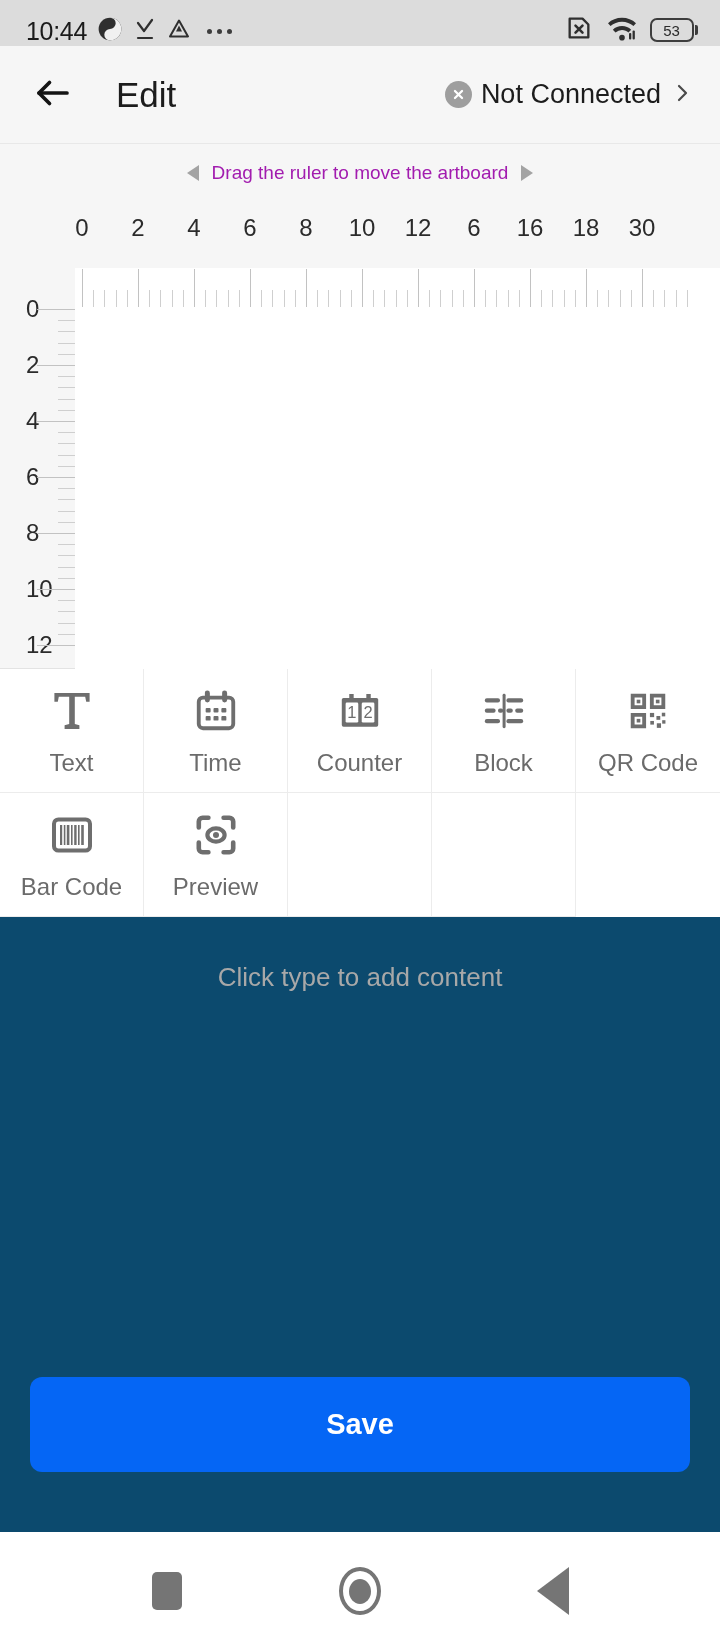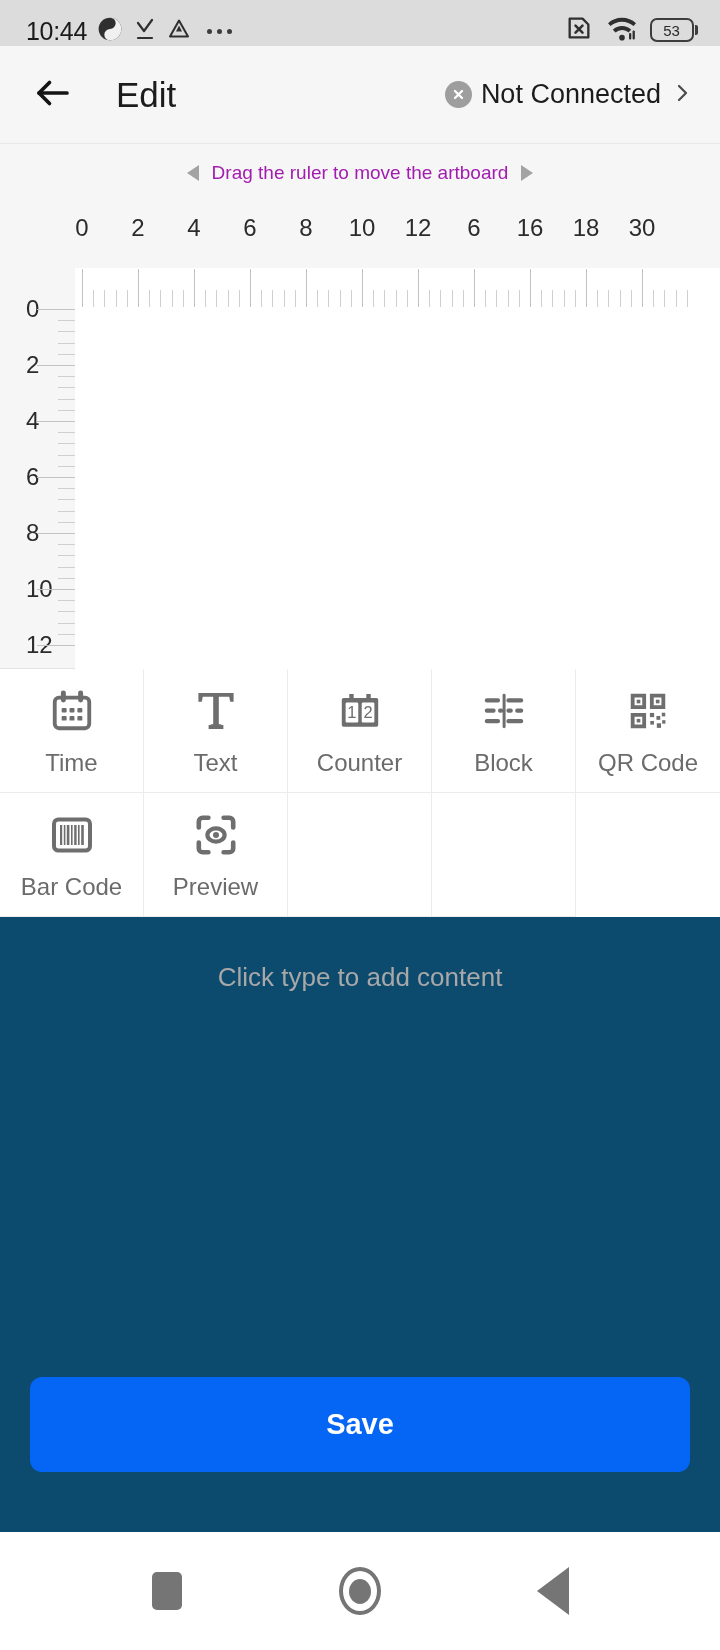--- a/index.html
+++ b/index.html
@@ -454,42 +454,42 @@
           <div class="v-tick minor" style="top: 365.8px;"></div>
           <div class="v-num" style="top: 377px;">12</div>
           <div class="v-tick major" style="top: 377px;"></div>
         </div>
     </div>
   </div>
 
   <div class="tools">
       <div class="tool">
         <div class="tool-icon">
+          <svg width="48" height="48" viewBox="0 0 24 24" fill="#6e6e6e">
+            <path d="M3.2 3h17.6v4.4h-1.7l-.5-2.5h-5.2v13.6l2.3.6V21H8.3v-1.9l2.3-.6V4.9H5.4l-.5 2.5H3.2z"></path>
+          </svg>
+        </div>
+        <div class="tool-label">Text</div>
+      </div>
+      <div class="tool">
+        <div class="tool-icon">
           <svg width="46" height="46" viewBox="0 0 24 24" fill="none" stroke="#6e6e6e" stroke-width="2">
             <rect x="3" y="5" width="18" height="16" rx="2.2"></rect>
             <path d="M7.5 2.6v3.6M16.5 2.6v3.6" stroke-linecap="round" stroke-width="2.6"></path>
             <g fill="#6e6e6e" stroke="none">
               <rect x="6.6" y="10.4" width="2.6" height="2.4" rx="0.5"></rect>
               <rect x="10.7" y="10.4" width="2.6" height="2.4" rx="0.5"></rect>
               <rect x="14.8" y="10.4" width="2.6" height="2.4" rx="0.5"></rect>
               <rect x="6.6" y="14.6" width="2.6" height="2.4" rx="0.5"></rect>
               <rect x="10.7" y="14.6" width="2.6" height="2.4" rx="0.5"></rect>
               <rect x="14.8" y="14.6" width="2.6" height="2.4" rx="0.5"></rect>
             </g>
           </svg>
         </div>
         <div class="tool-label">Time</div>
-      </div>
-      <div class="tool">
-        <div class="tool-icon">
-          <svg width="48" height="48" viewBox="0 0 24 24" fill="#6e6e6e">
-            <path d="M3.2 3h17.6v4.4h-1.7l-.5-2.5h-5.2v13.6l2.3.6V21H8.3v-1.9l2.3-.6V4.9H5.4l-.5 2.5H3.2z"></path>
-          </svg>
-        </div>
-        <div class="tool-label">Text</div>
       </div>
       <div class="tool">
         <div class="tool-icon">
           <svg width="46" height="46" viewBox="0 0 24 24">
             <path d="M3.4 5.2h17.2a.9.9 0 0 1 .9.9v13.2a.9.9 0 0 1-.9.9H3.4a.9.9 0 0 1-.9-.9V6.1a.9.9 0 0 1 .9-.9z" fill="#6e6e6e"></path>
             <path d="M6.4 3.1h2.3v2.4H6.4zM15.3 3.1h2.3v2.4h-2.3z" fill="#6e6e6e"></path>
             <rect x="4.5" y="7.6" width="6.6" height="10.4" rx="0.7" fill="#fff"></rect>
             <rect x="12.9" y="7.6" width="6.6" height="10.4" rx="0.7" fill="#fff"></rect>
             <text x="7.8" y="15.9" font-size="8.6" font-family="Liberation Sans, sans-serif" fill="#6e6e6e" text-anchor="middle">1</text>
             <text x="16.2" y="15.9" font-size="8.6" font-family="Liberation Sans, sans-serif" fill="#6e6e6e" text-anchor="middle">2</text>

